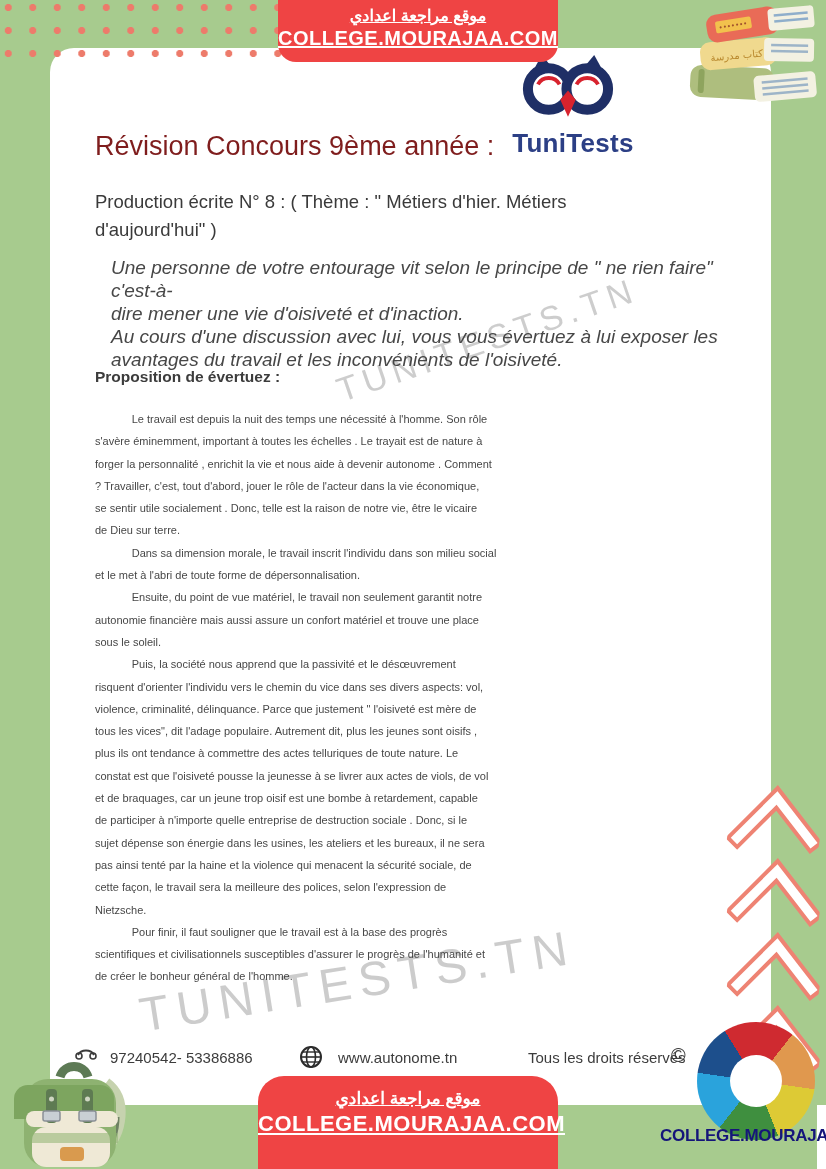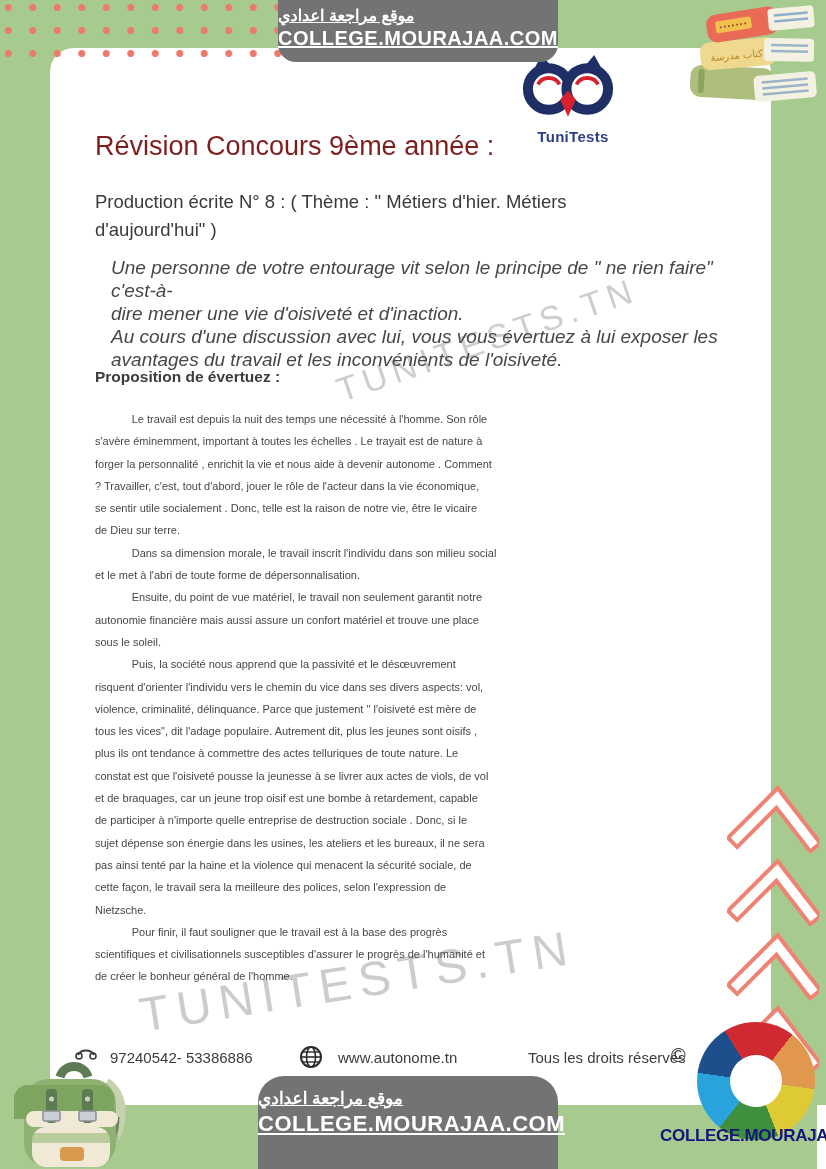--- a/index.html
+++ b/index.html
@@ -16,32 +16,32 @@
     z-index:1;
   }
   
   .dots{
     left:-4px;top:-4px;width:296px;height:64px;z-index:4;
     background-image:radial-gradient(circle,#ed7b6b 3.2px,rgba(0,0,0,0) 3.9px);
     background-size:24.5px 23px;
   }
   
   .banner{
-    background:#737373;color:#ffffff;z-index:5;
+    background:#ef4444;color:#ffffff;text-align:center;z-index:5;
   }
   .banner-top{left:278px;top:0;width:280px;height:62px;border-radius:0 0 18px 18px;}
   .banner-bottom{left:258px;top:1076px;width:300px;height:93px;border-radius:26px 26px 0 0;}
   .banner .ar{font-size:16px;font-weight:bold;text-decoration:underline;margin-top:6px;}
   .banner .latin{font-size:20px;font-weight:bold;text-decoration:underline;letter-spacing:.5px;margin-top:2px;}
   .banner-bottom .ar{font-size:17px;margin-top:12px;}
   .banner-bottom .latin{font-size:22px;}
   
   .doc-title{left:95px;top:131px;font-size:27px;color:#7f1d1d;z-index:2;}
   .brand-block{left:498px;top:52px;width:150px;z-index:3;text-align:center;}
-  .brand-name{font-size:15px;font-weight:bold;color:#2c3f85;margin-top:2px;letter-spacing:.3px;}
+  .brand-name{font-size:26px;font-weight:bold;color:#2c3f85;margin-top:2px;letter-spacing:.3px;}
   .doc-subtitle{left:95px;top:188px;width:600px;font-size:18.5px;line-height:28px;color:#3a3a3a;white-space:pre-wrap;z-index:2;}
   .doc-intro{left:111px;top:256px;width:640px;font-size:19px;line-height:23px;color:#474747;white-space:pre-wrap;z-index:2;font-style:italic;}
   .doc-heading{left:95px;top:368px;font-size:15.5px;font-weight:bold;color:#3c3c3c;z-index:2;}
   .doc-body{left:95px;top:408px;width:645px;font-size:11px;line-height:22.3px;color:#474747;white-space:pre-wrap;z-index:2;}
   
   .wm{white-space:nowrap;font-weight:400;z-index:1;}
   .wm1{left:338px;top:372px;font-size:34px;letter-spacing:6px;color:rgba(130,130,130,.40);transform:rotate(-19deg);transform-origin:0 50%;}
   .wm2{left:140px;top:988px;font-size:48px;letter-spacing:8px;color:rgba(120,120,120,.38);transform:rotate(-9deg);transform-origin:0 50%;}
   
   .pf-text{font-size:15px;color:#3c3c3c;z-index:2;}

